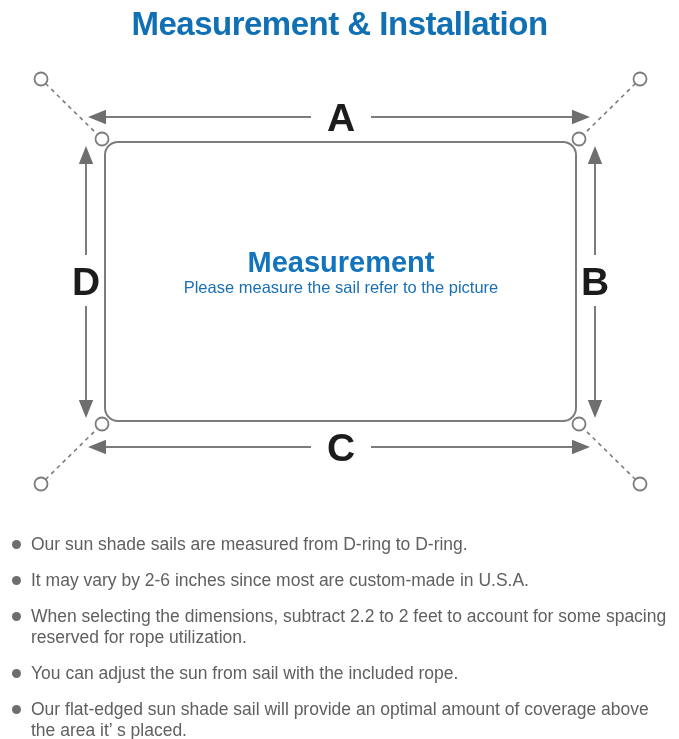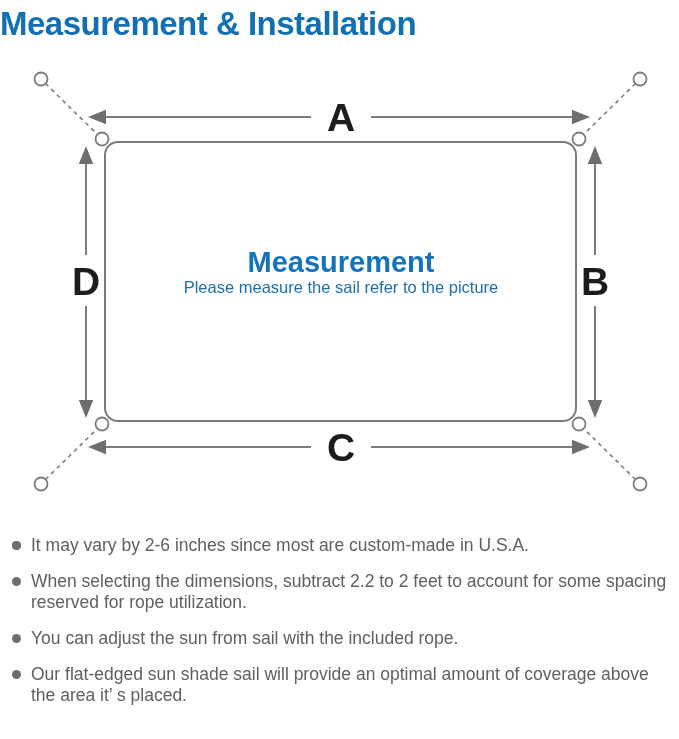--- a/index.html
+++ b/index.html
@@ -10,20 +10,21 @@
     overflow: hidden;
     background: #ffffff;
     font-family: "Liberation Sans", sans-serif;
   }
   .page { position: relative; width: 679px; height: 739px; background: #fff; }
 
   .title {
     margin: 0;
     height: 50px;
     line-height: 48px;
+    text-align: center;
     font-size: 33px;
     font-weight: bold;
     letter-spacing: -0.5px;
     color: var(--title_blue);
   }
 
   svg.diagram { display: block; }
 
   
   .gline   { stroke: var(--line_gray); stroke-width: 2; fill: none; stroke-linecap: butt; }
@@ -139,19 +140,19 @@
       <polygon class="ah" points="595,96 587.8,114 602.2,114"></polygon>
       <polygon class="ah" points="595,368 587.8,350 602.2,350"></polygon>
       <text class="dim-label" x="595" y="245">B</text>
     </g>
 
     <text class="center-heading" x="341" y="222">Measurement</text>
     <text class="center-sub" x="341" y="243">Please measure the sail refer to the picture</text>
   </svg>
 
   <ul class="notes" id="notes">
-      <li><span class="dot"></span></li>
+      <li><span class="dot"></span><span>Our sun shade sails are measured from D-ring to D-ring.</span></li>
       <li><span class="dot"></span><span>It may vary by 2-6 inches since most are custom-made in U.S.A.</span></li>
       <li><span class="dot"></span><span>When selecting the dimensions, subtract 2.2 to 2 feet to account for some spacing reserved for rope utilization.</span></li>
       <li><span class="dot"></span><span>You can adjust the sun from sail with the included rope.</span></li>
       <li><span class="dot"></span><span>Our flat-edged sun shade sail will provide an optimal amount of coverage above the area it’ s placed.</span></li>
     </ul>
 </div>
 
 </body></html>

